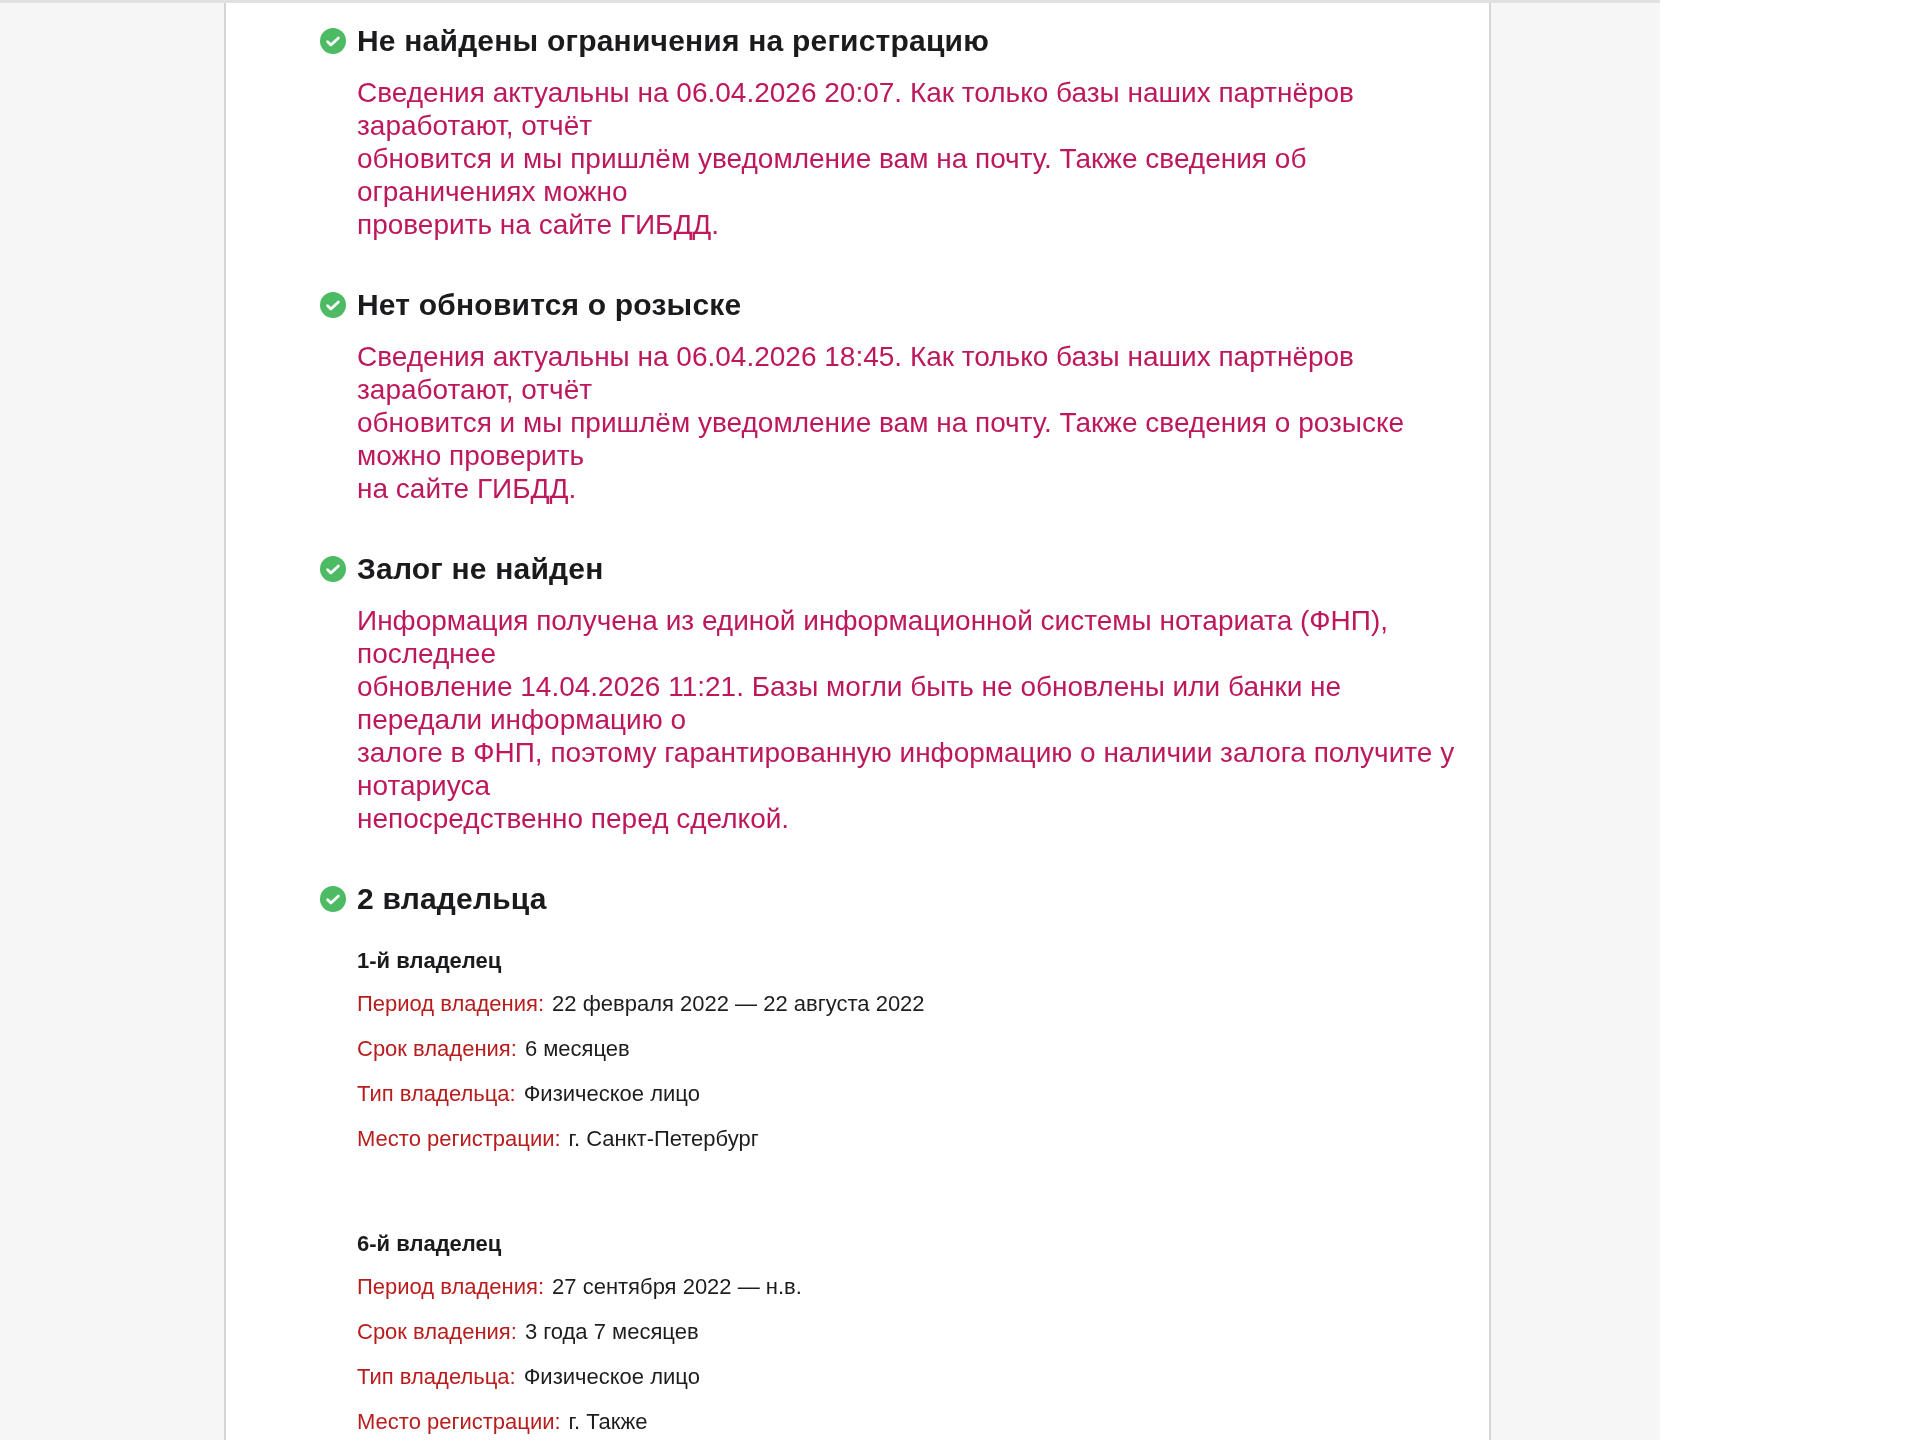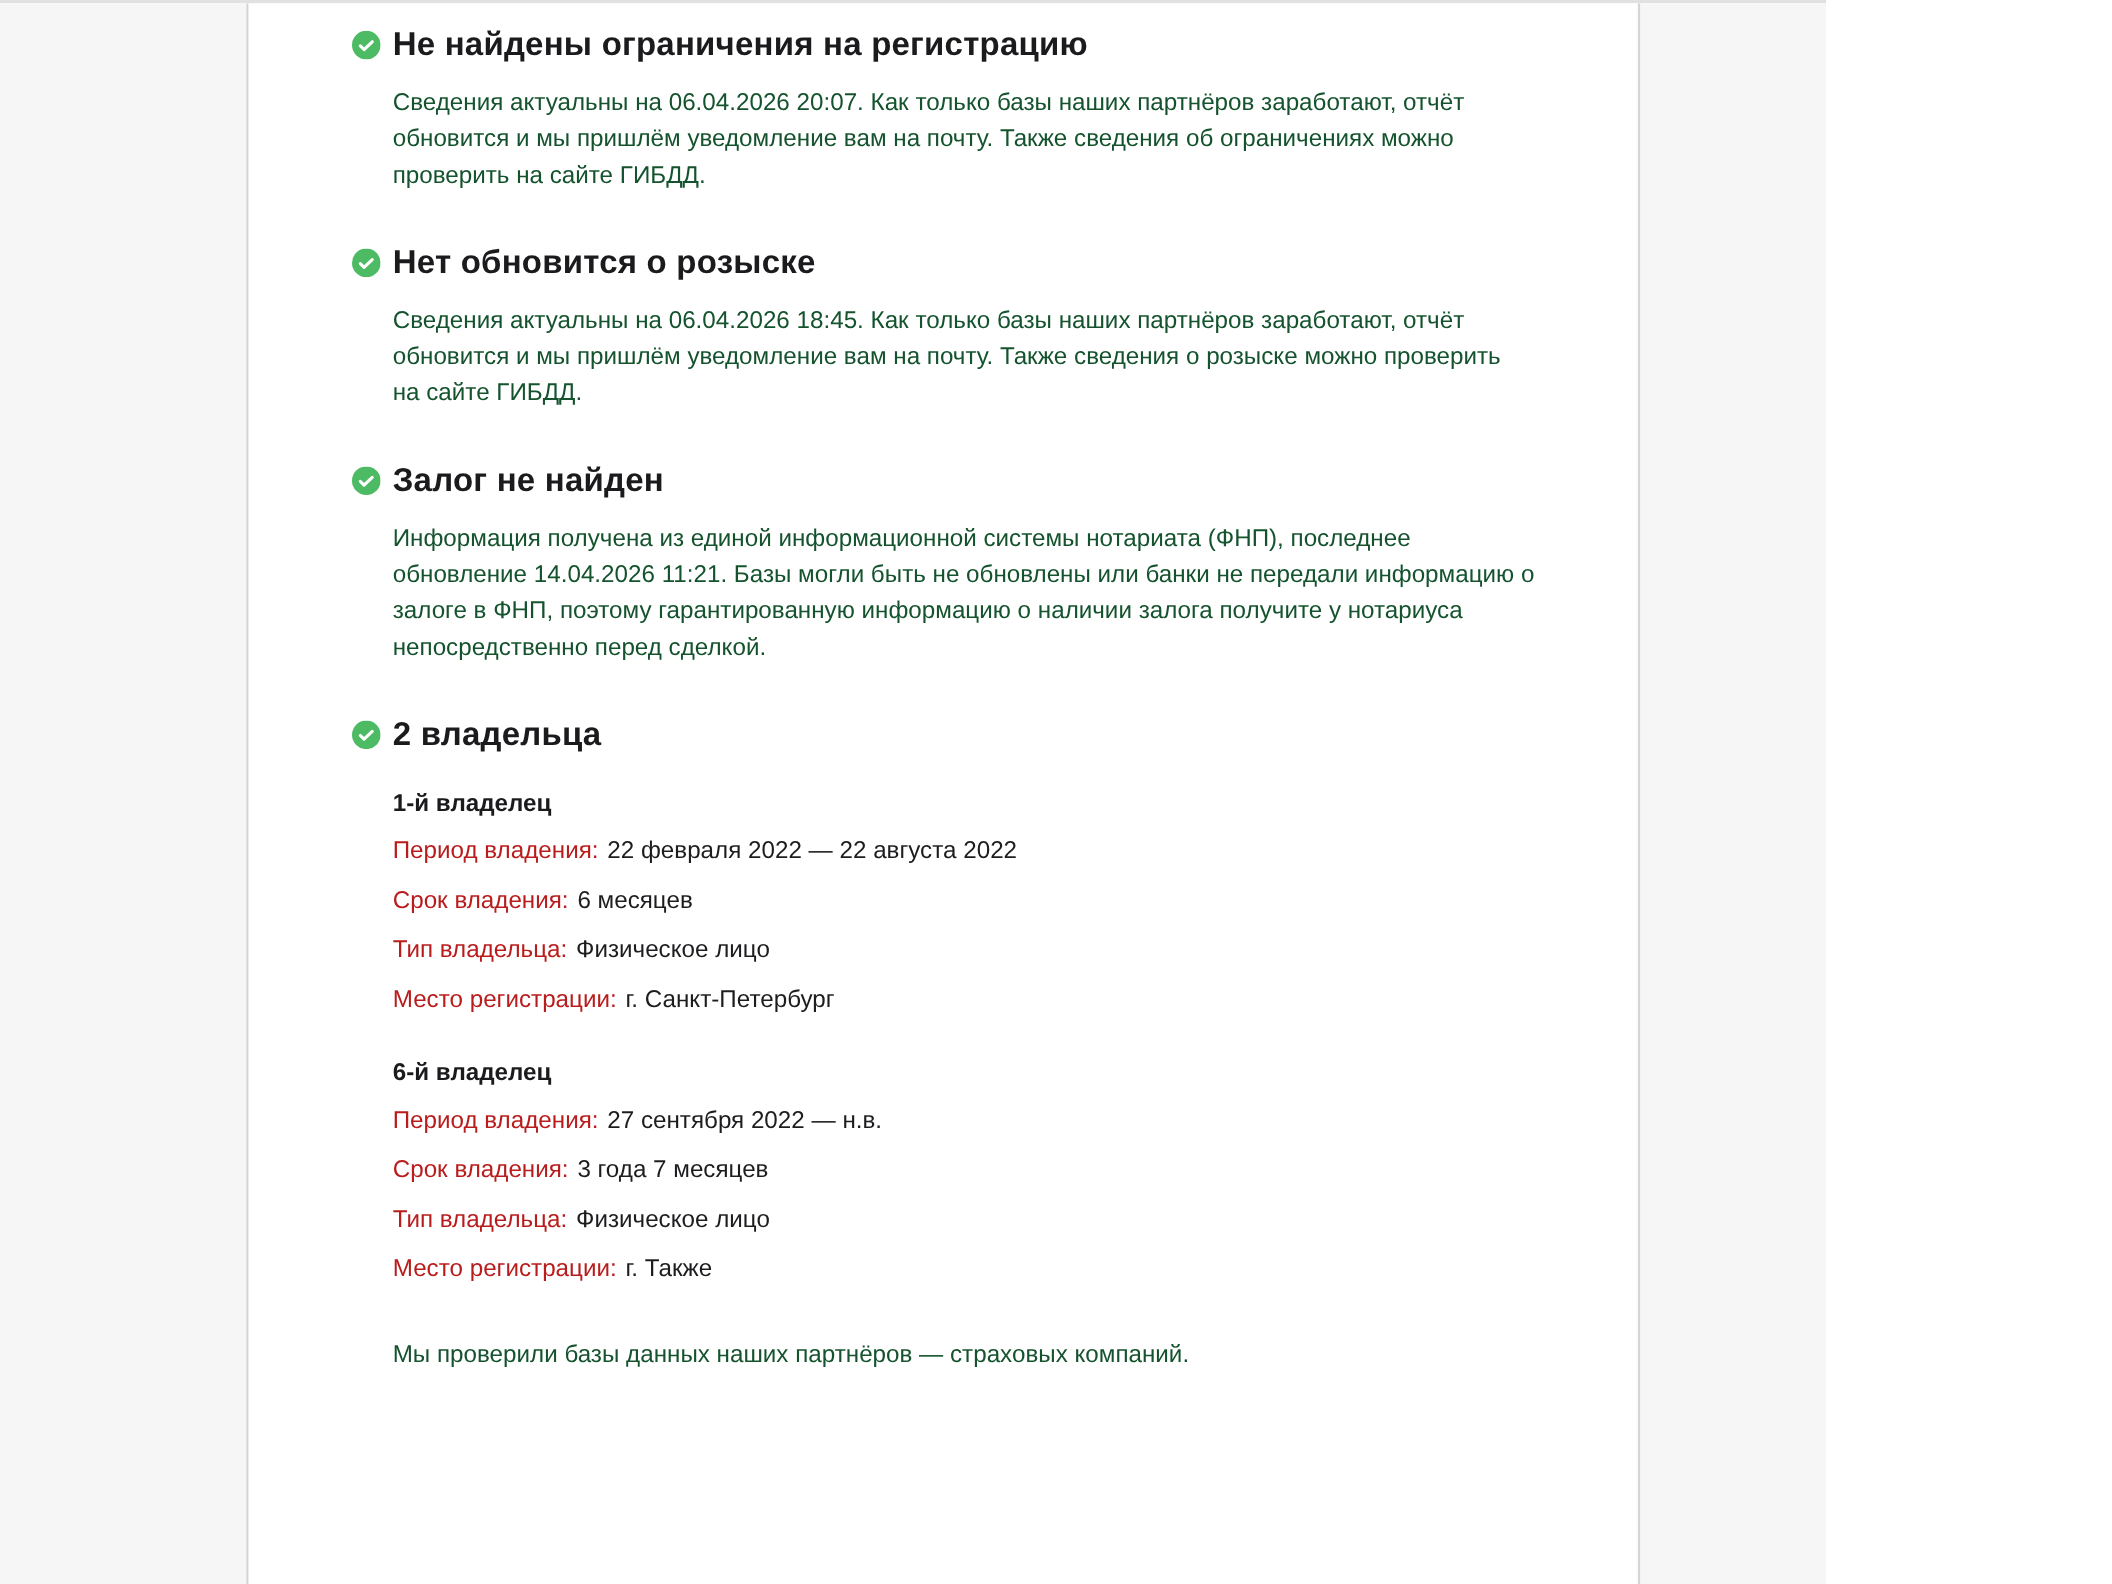--- a/index.html
+++ b/index.html
@@ -43,28 +43,28 @@
   .sec-title {
     margin: 0;
     font-size: 30px;
     line-height: 36px;
     font-weight: 700;
     color: #1b1b1e;
     letter-spacing: 0.2px;
   }
   .sec-body {
     margin: 17px 0 0 37px;
-    font-size: 22px;
+    font-size: 28px;
     line-height: 33px;
-    color: #14532d;
+    color: #be185d;
     white-space: pre-line;
     max-width: 1240px;
   }
   .owners { margin: 30px 0 0 37px; }
-  .owner { margin-bottom: 38px; }
+  .owner { margin-bottom: 76px; }
   .owner:last-child { margin-bottom: 0; }
   .owner-title {
     font-size: 22px;
     line-height: 28px;
     font-weight: 700;
     color: #1b1b1e;
   }
   .owner-rows { margin-top: 14px; }
   .owner-row {
     font-size: 22px;

